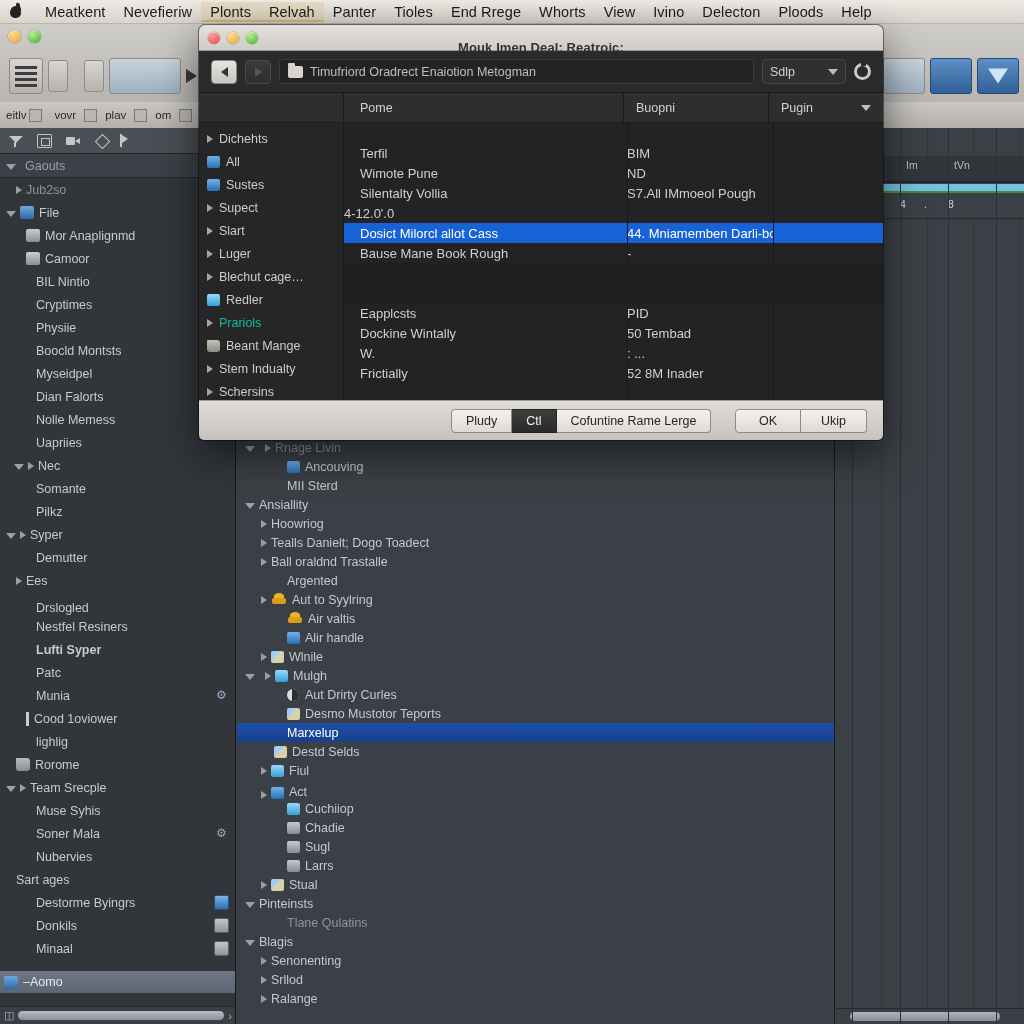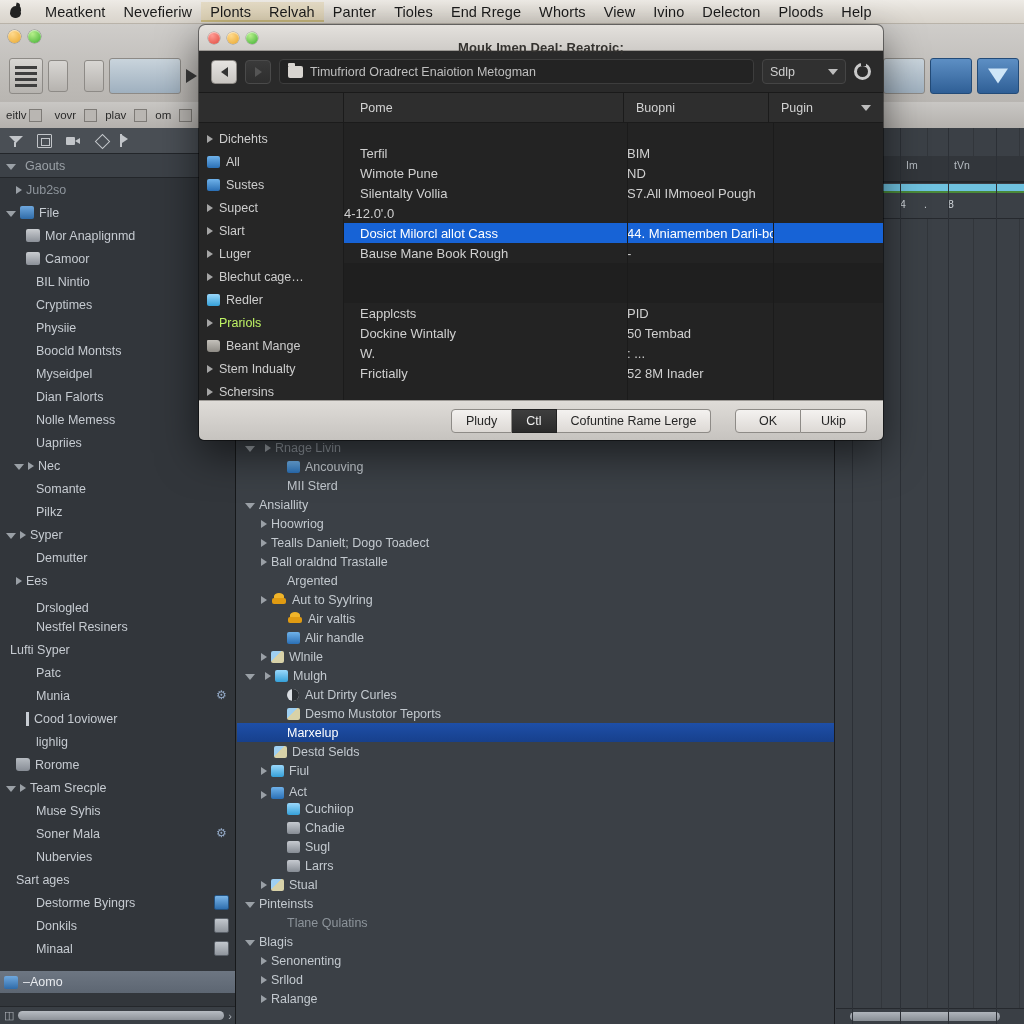--- a/index.html
+++ b/index.html
@@ -248,21 +248,21 @@
 
   .dlg-cols {
     height:30px; background:#2e2e2e; border-bottom:1px solid #1b1b1b;
     display:flex; align-items:center; font-size:12.5px; color:#d2d2d2;
   }
   .dlg-body { display:flex; height:277px; }
   .dlg-side {
     width:145px; background:#262626; border-right:1px solid #1b1b1b; padding-top:4px; overflow:hidden;
   }
   .dside-row { height:23px; display:flex; align-items:center; font-size:12.5px; color:#cdcdcd; padding-left:8px; white-space:nowrap; }
-  .dside-row.dim { color:#bef264; }
+  .dside-row.dim { color:#14b8a6; }
   .dtri { width:0;height:0;border-left:6px solid #a5a5a5;border-top:4px solid transparent;border-bottom:4px solid transparent; margin-right:6px; flex:none;}
   .dico { width:13px;height:12px;margin-right:6px;flex:none;border-radius:2px;background:#8f8f8f;}
   .dico.b{ background:linear-gradient(to bottom,#6fb2ea,#2a6fb5); }
   .dico.lb{ background:linear-gradient(to bottom,#9ad8fb,#35a0d8); }
   .dico.fd{ background:linear-gradient(to bottom,#c4c1bb,#8e8b85); border-radius:1px 3px 3px 3px;}
   .dlg-list { flex:1; background:#232323; position:relative; }
   .lrow { height:20px; display:flex; align-items:center; font-size:13px; color:#d0d0d0; }
   .lrow.sel { background:#1763d6; color:#fff; }
   .lcol-name { width:283px; padding-left:16px; white-space:nowrap; overflow:hidden; }
   .lcol-b { width:146px; white-space:nowrap; overflow:hidden; }
@@ -460,21 +460,21 @@
           <span>Ees</span>
         </div>
         <div class="row" style="padding-left: 26px; align-items: flex-end;">
           <span class="spacer"></span>
           <span>Drslogled</span>
         </div>
         <div class="row" style="padding-left: 26px;">
           <span class="spacer"></span>
           <span>Nestfel Resiners</span>
         </div>
-        <div class="row" style="">
+        <div class="row" style="padding-left: 26px; font-weight: bold;">
           <span class="spacer"></span>
           <span>Lufti Syper</span>
         </div>
         <div class="row" style="padding-left: 26px;">
           <span class="spacer"></span>
           <span>Patc</span>
         </div>
         <div class="row" style="padding-left: 26px;">
           <span class="spacer"></span>
           <span>Munia</span>

